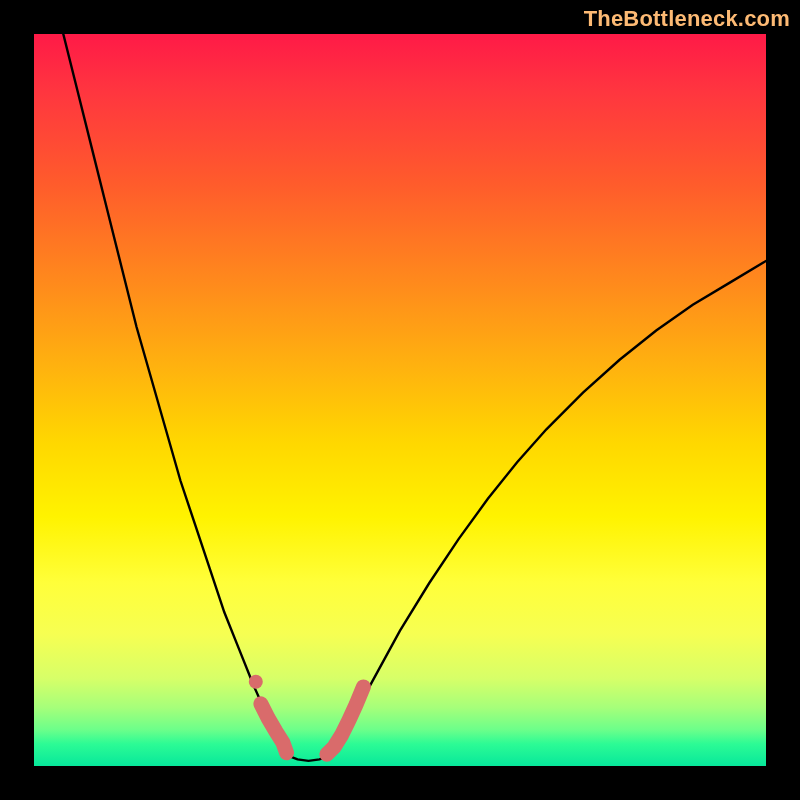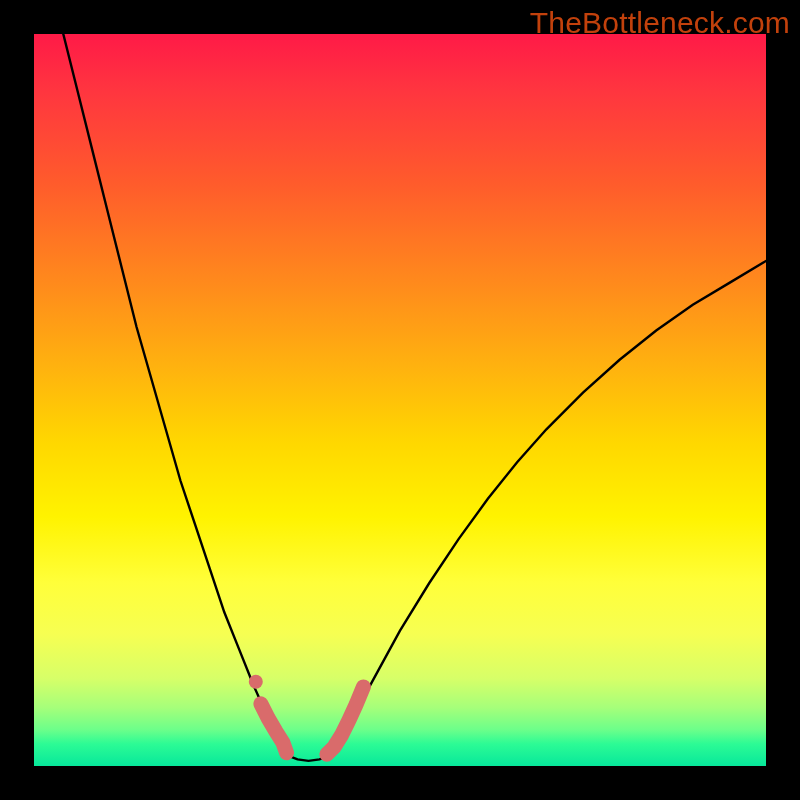--- a/index.html
+++ b/index.html
@@ -39,23 +39,23 @@
       #a6ff7a 92%,
       #6dff8a 95%,
       #2cfb95 97%,
       #07e89b 100%
     );
   }
   .brand {
     position: absolute;
     top: 6px;
     right: 10px;
-    color: #c2410c;
-    font-size: 30px;
-    font-weight: 400;
+    color: #fdba74;
+    font-size: 22px;
+    font-weight: 700;
     letter-spacing: 0.2px;
   }
   svg.curves {
     position: absolute;
     left: 0; top: 0;
     width: 732px; height: 732px;
   }
 </style>
 </head>
 <body>

